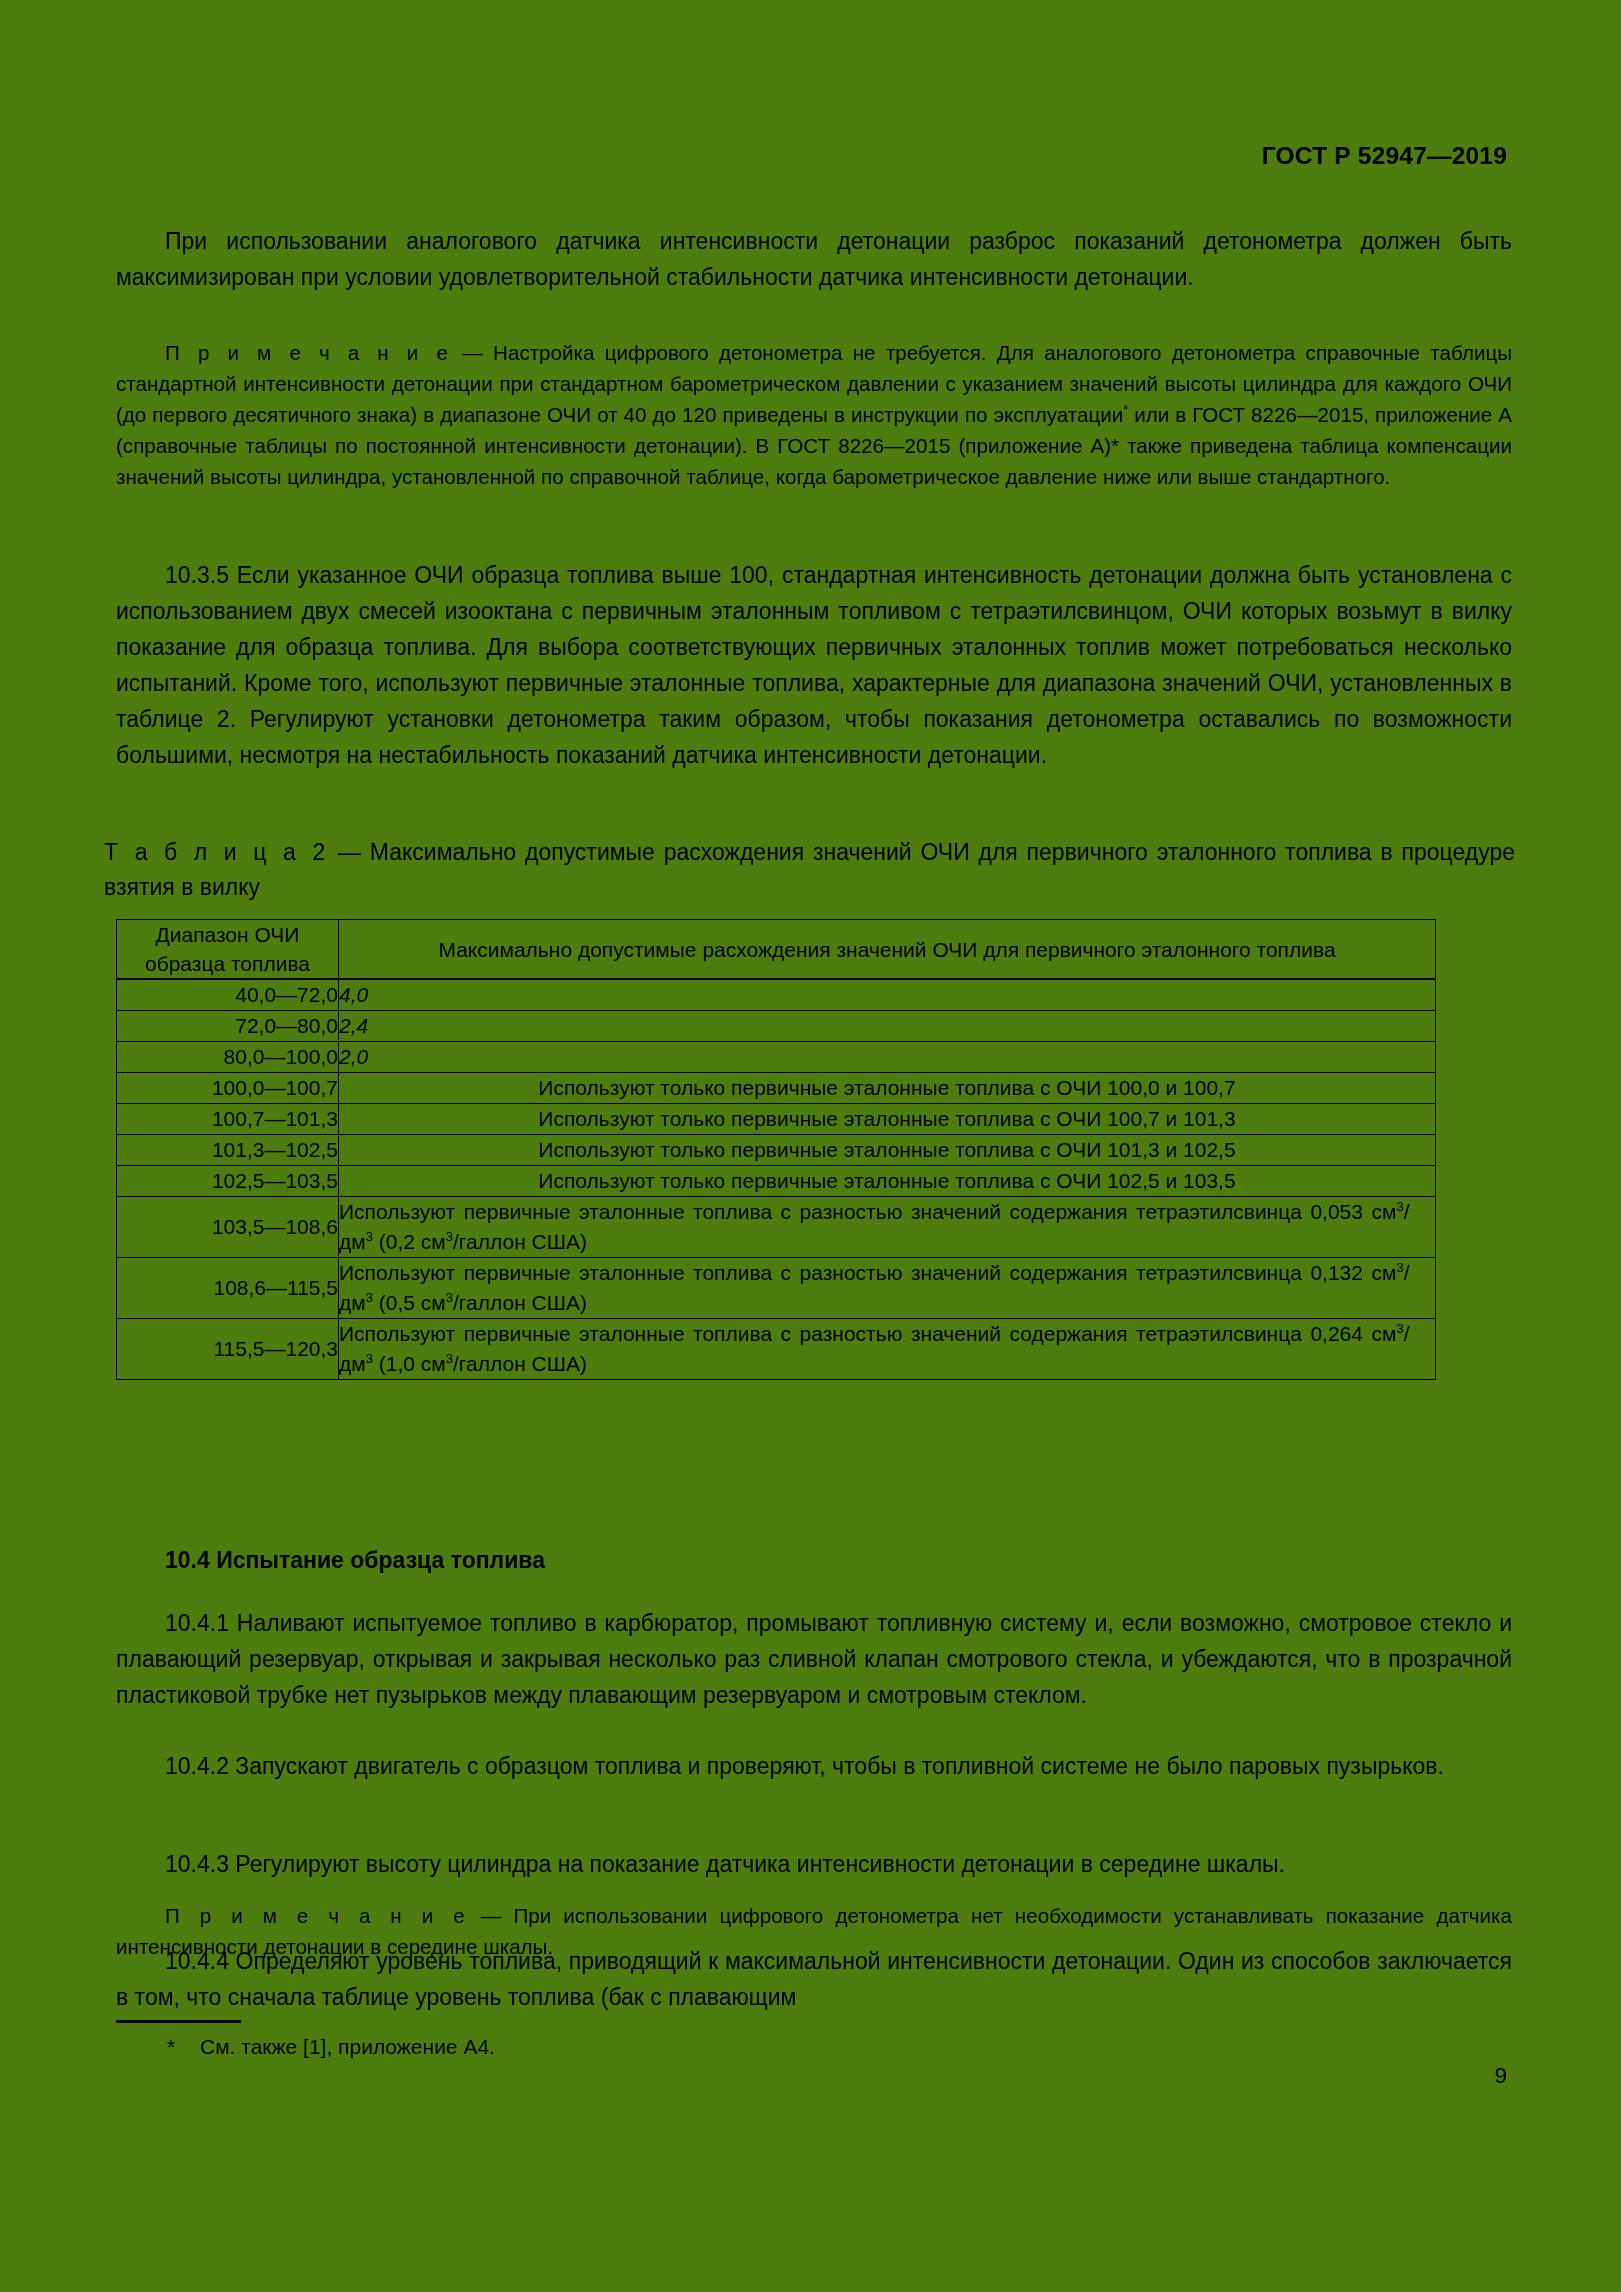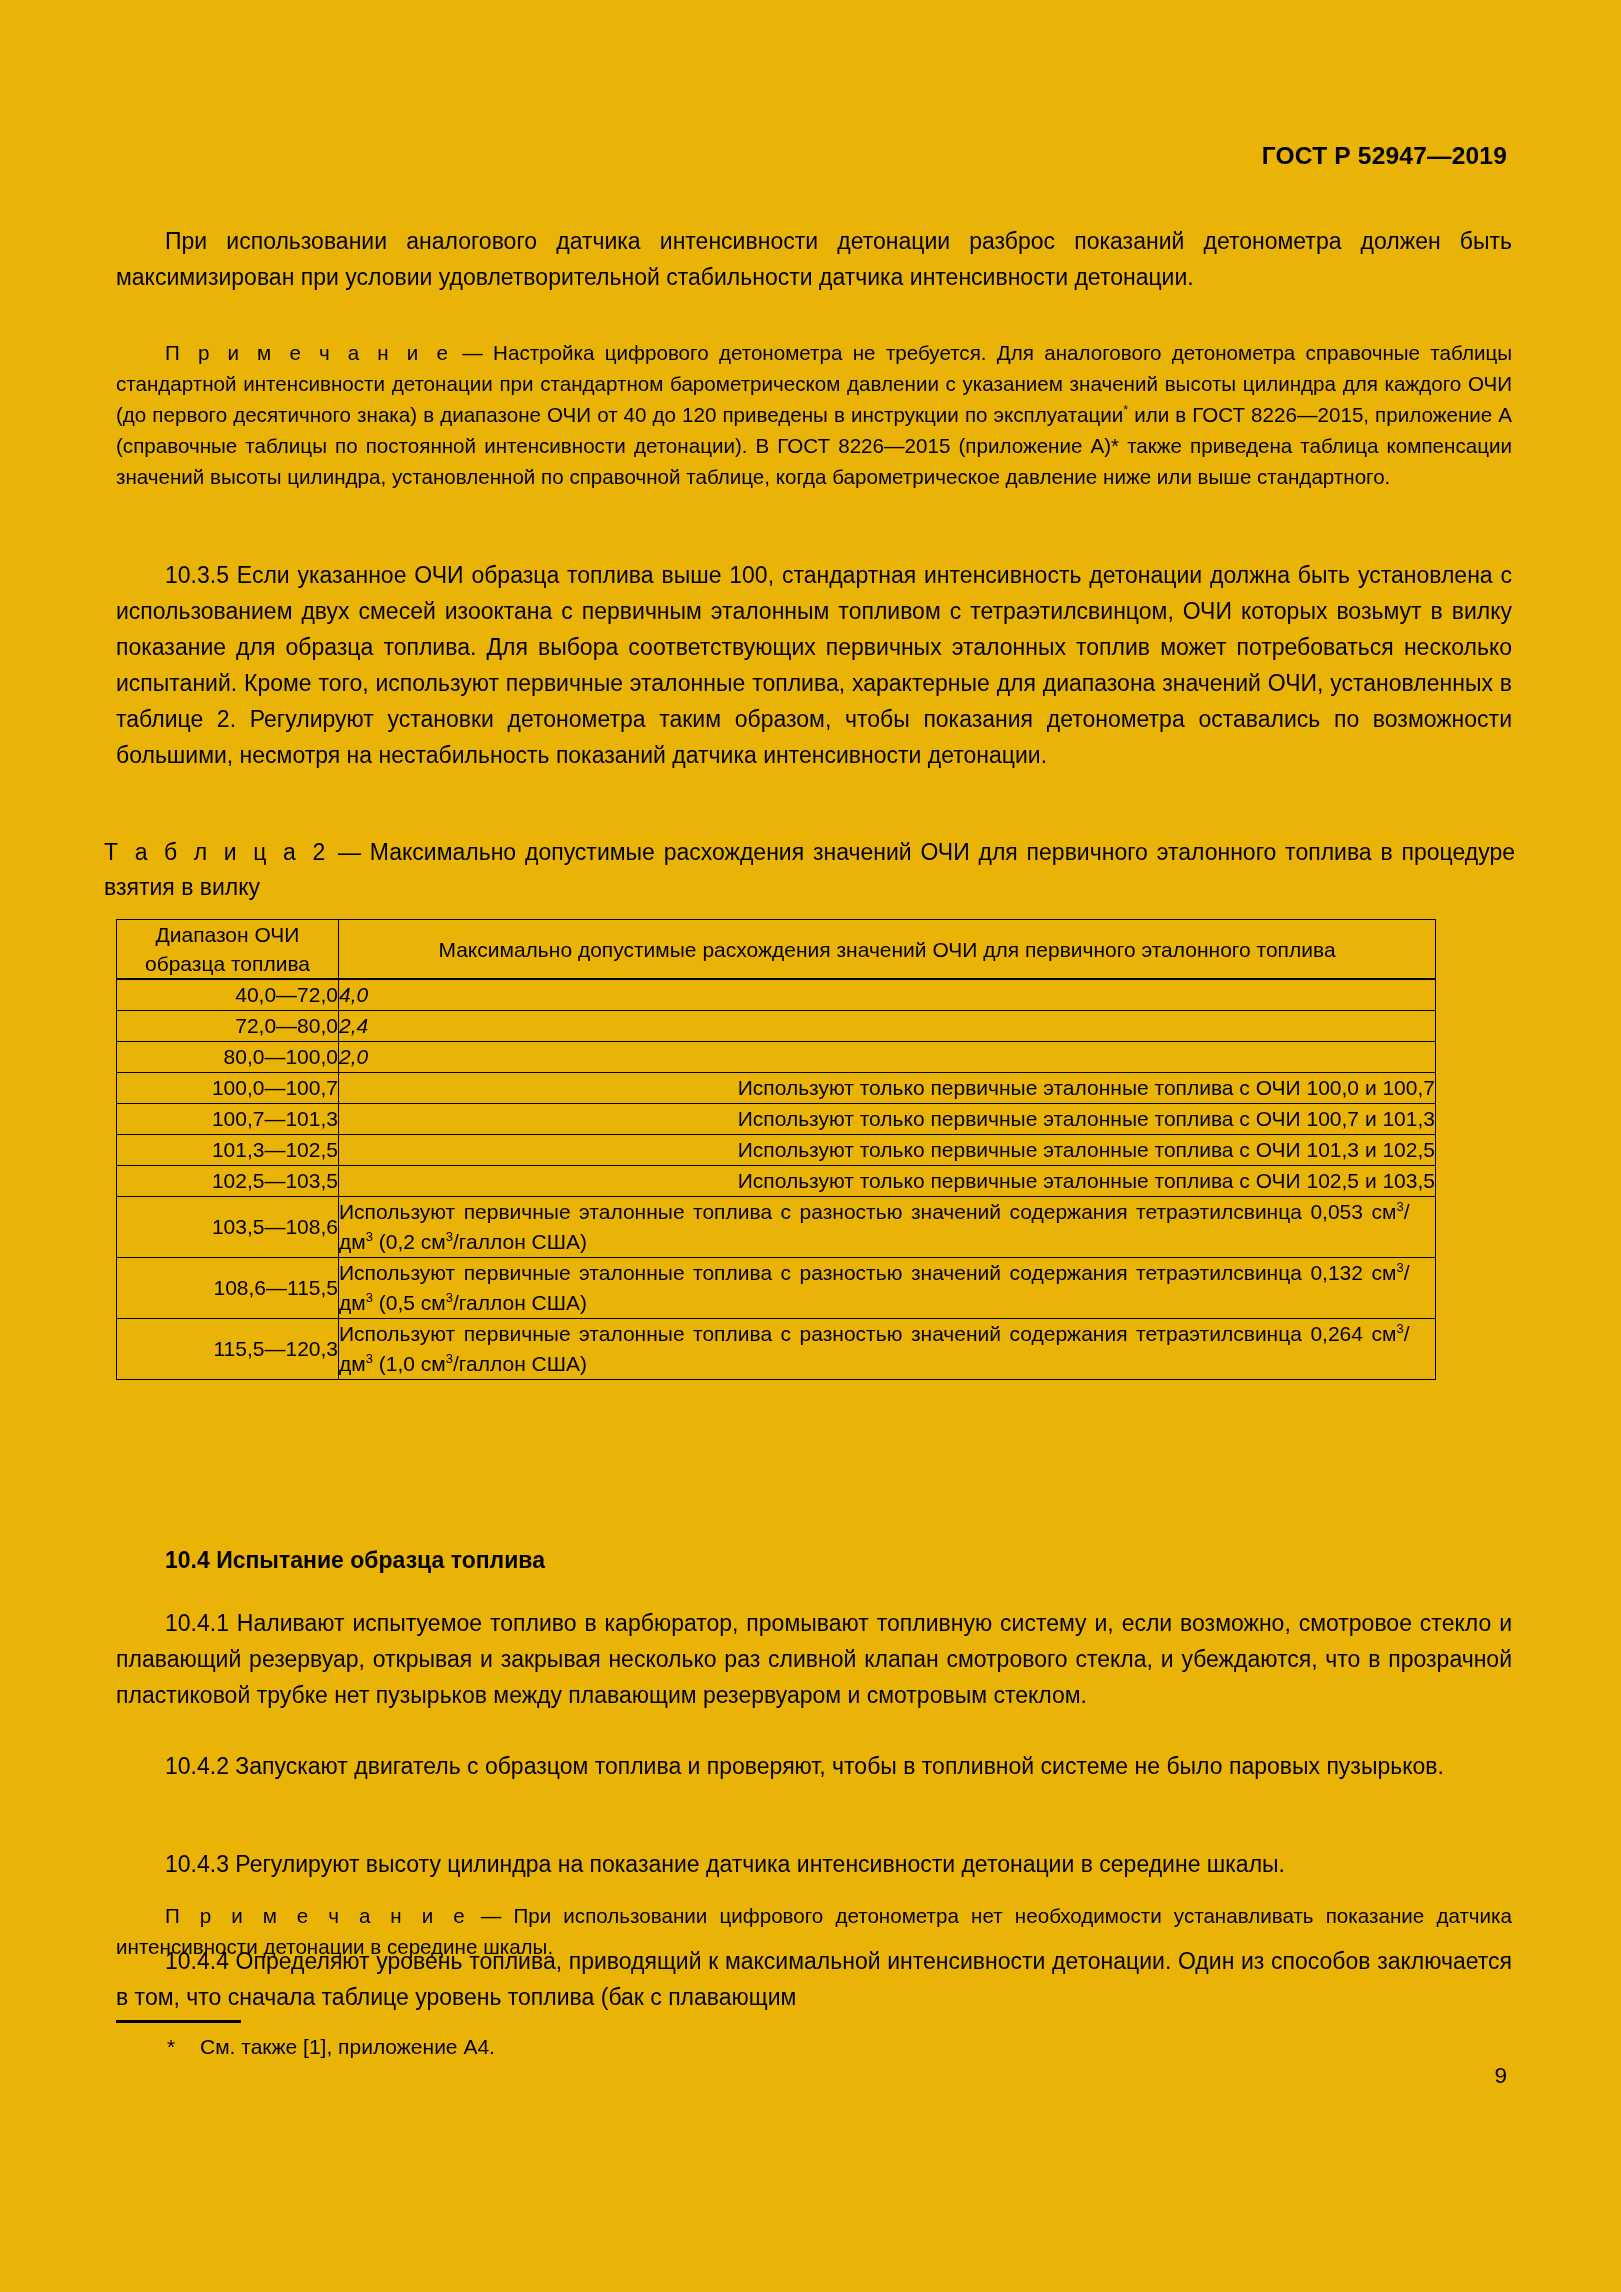--- a/index.html
+++ b/index.html
@@ -8,21 +8,21 @@
     background: #ffffff;
   }
   body {
     font-family: "Liberation Sans", sans-serif;
     color: #000000;
   }
   .page {
     position: relative;
     width: 1621px;
     height: 2293px;
-    background: #eab308;
+    background: #4d7c0f;
     box-sizing: border-box;
     padding: 0;
     overflow: hidden;
   }
 
   
   .page-header {
     position: absolute;
     right: 114px;
     top: 142px;
@@ -111,21 +111,21 @@
     padding: 11.8px 5.9px;
     line-height: 30px;
     white-space: nowrap;
   }
   .td-val-center {
     padding: 11.8px 5.9px;
     line-height: 30px;
     font-style: italic;
   }
   .td-text {
-    text-align: right;
+    text-align: center;
     padding: 10.8px 21.6px 11.8px 21.6px;
     line-height: 30px;
   }
   .td-text.just {
     text-align: justify;
     text-align-last: left;
     padding-right: 25.5px;
     margin-top: 25px;
   }
 

